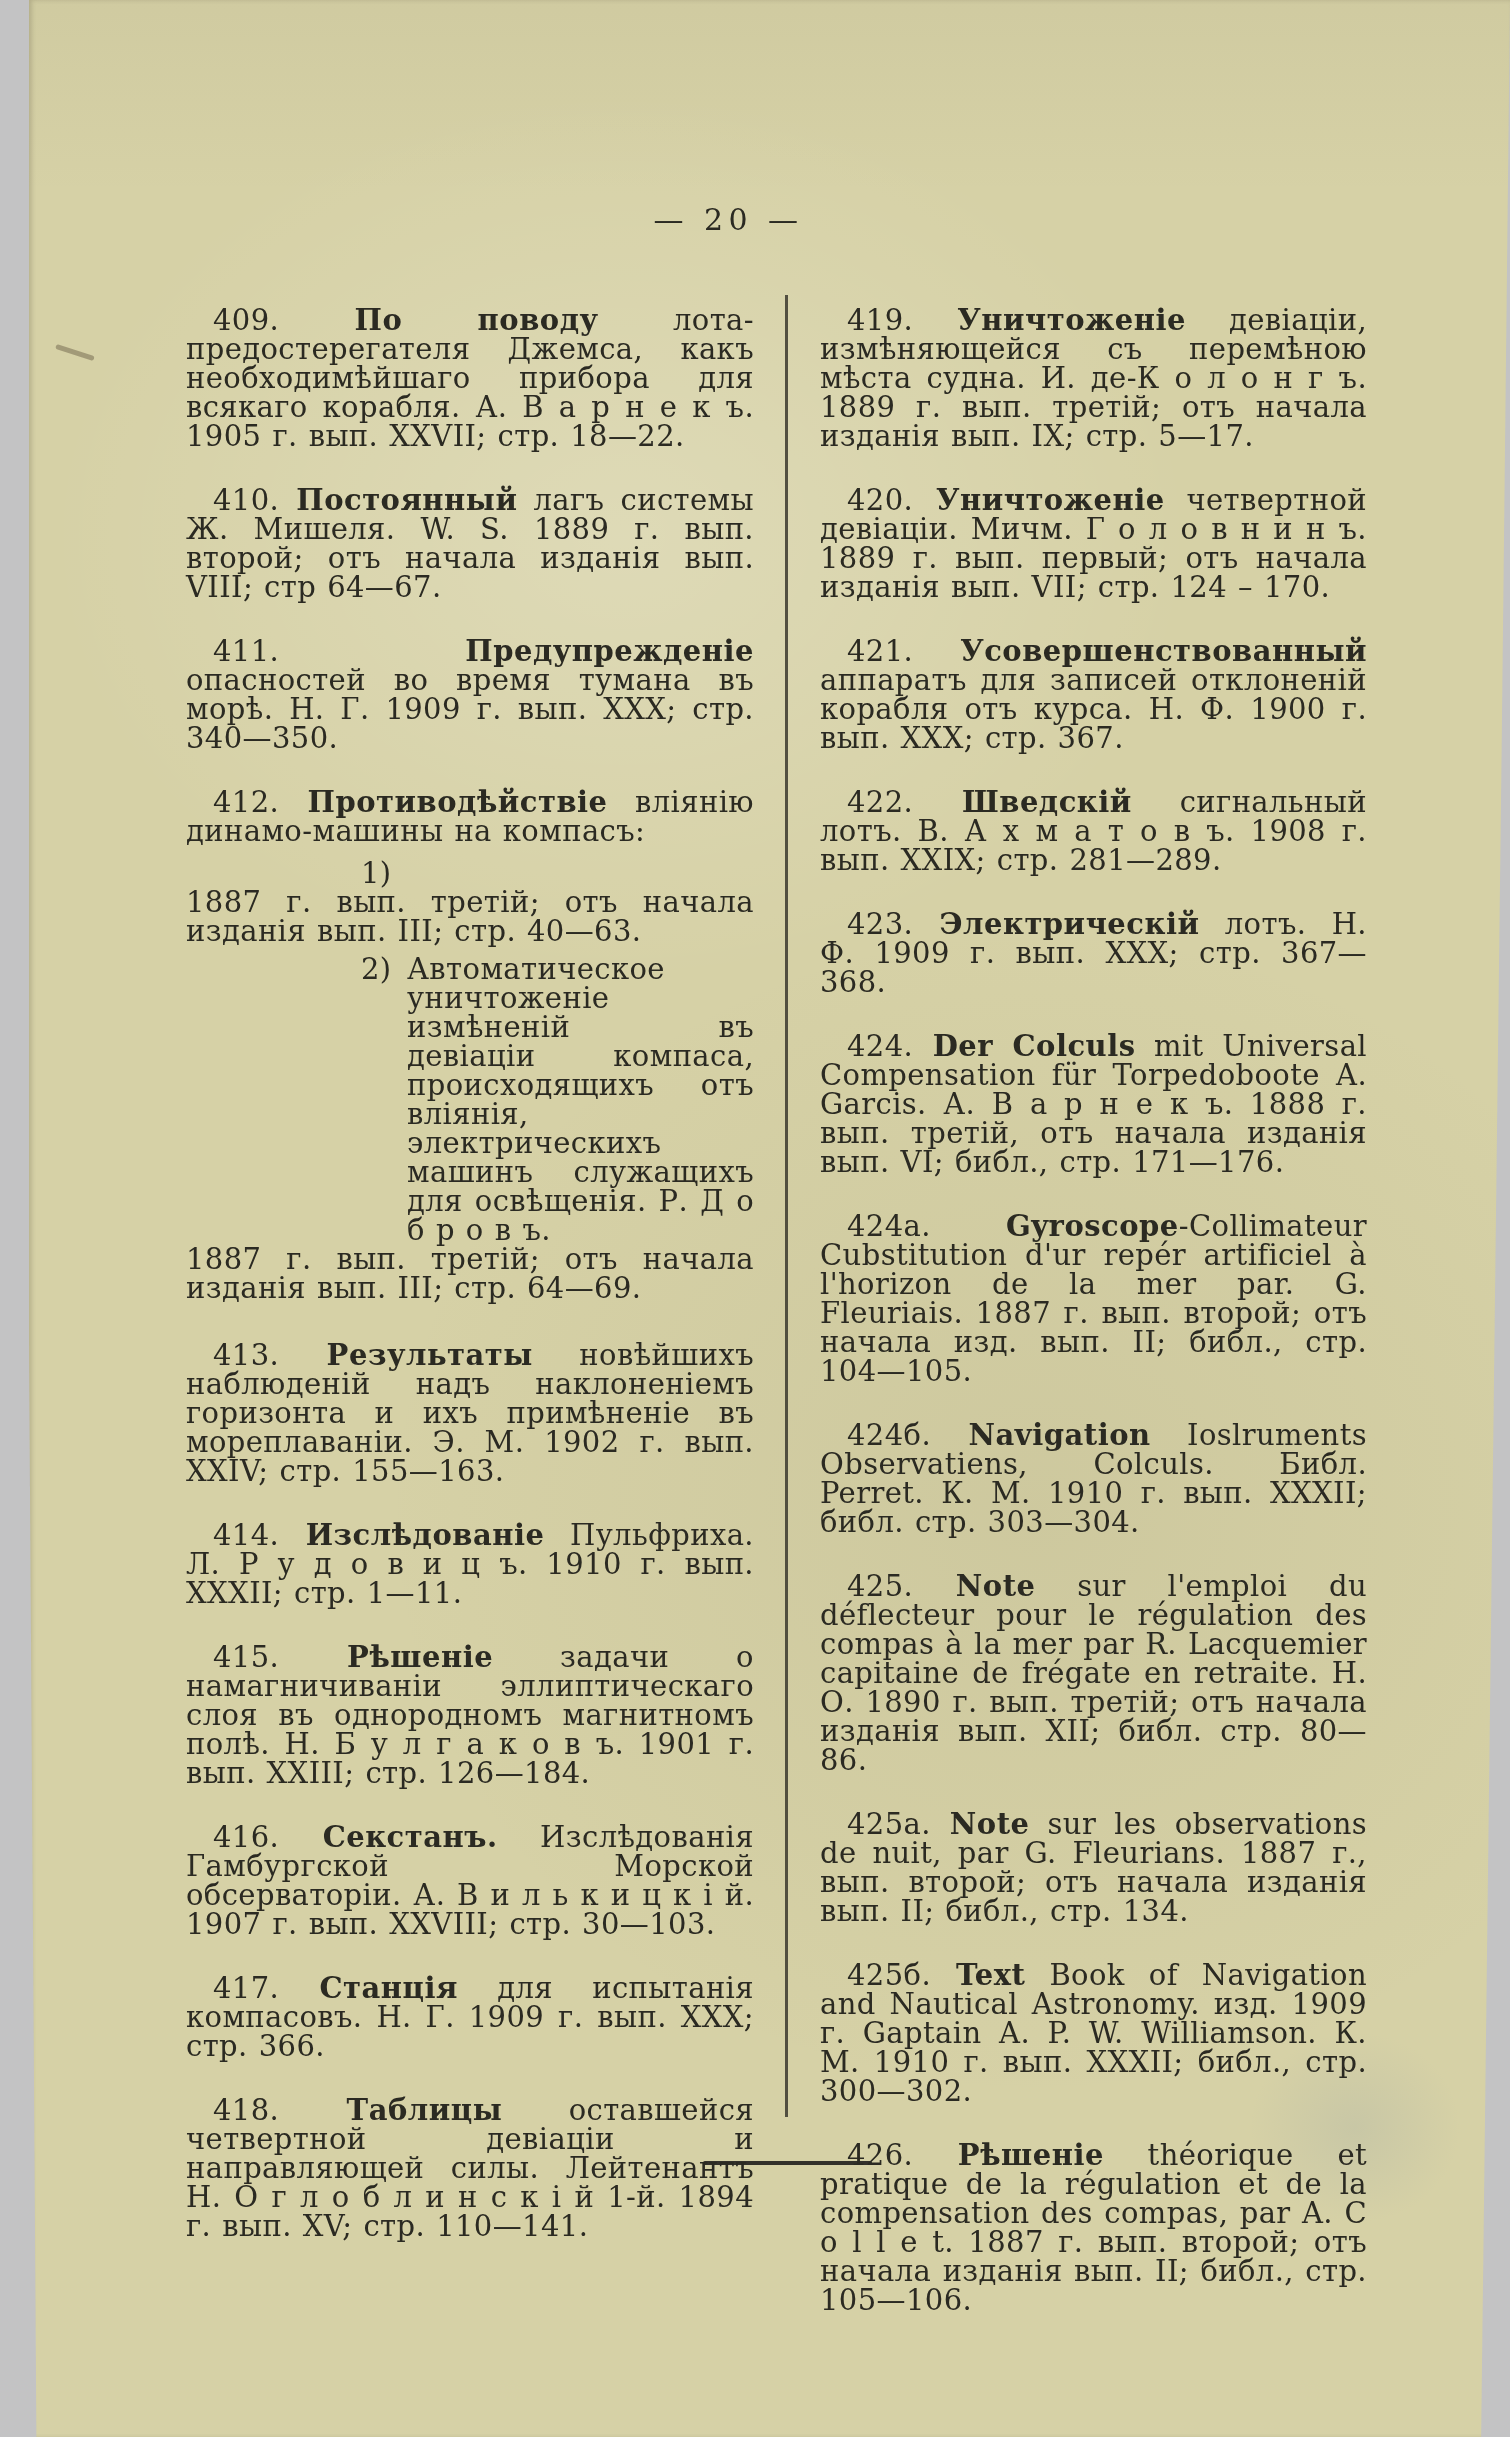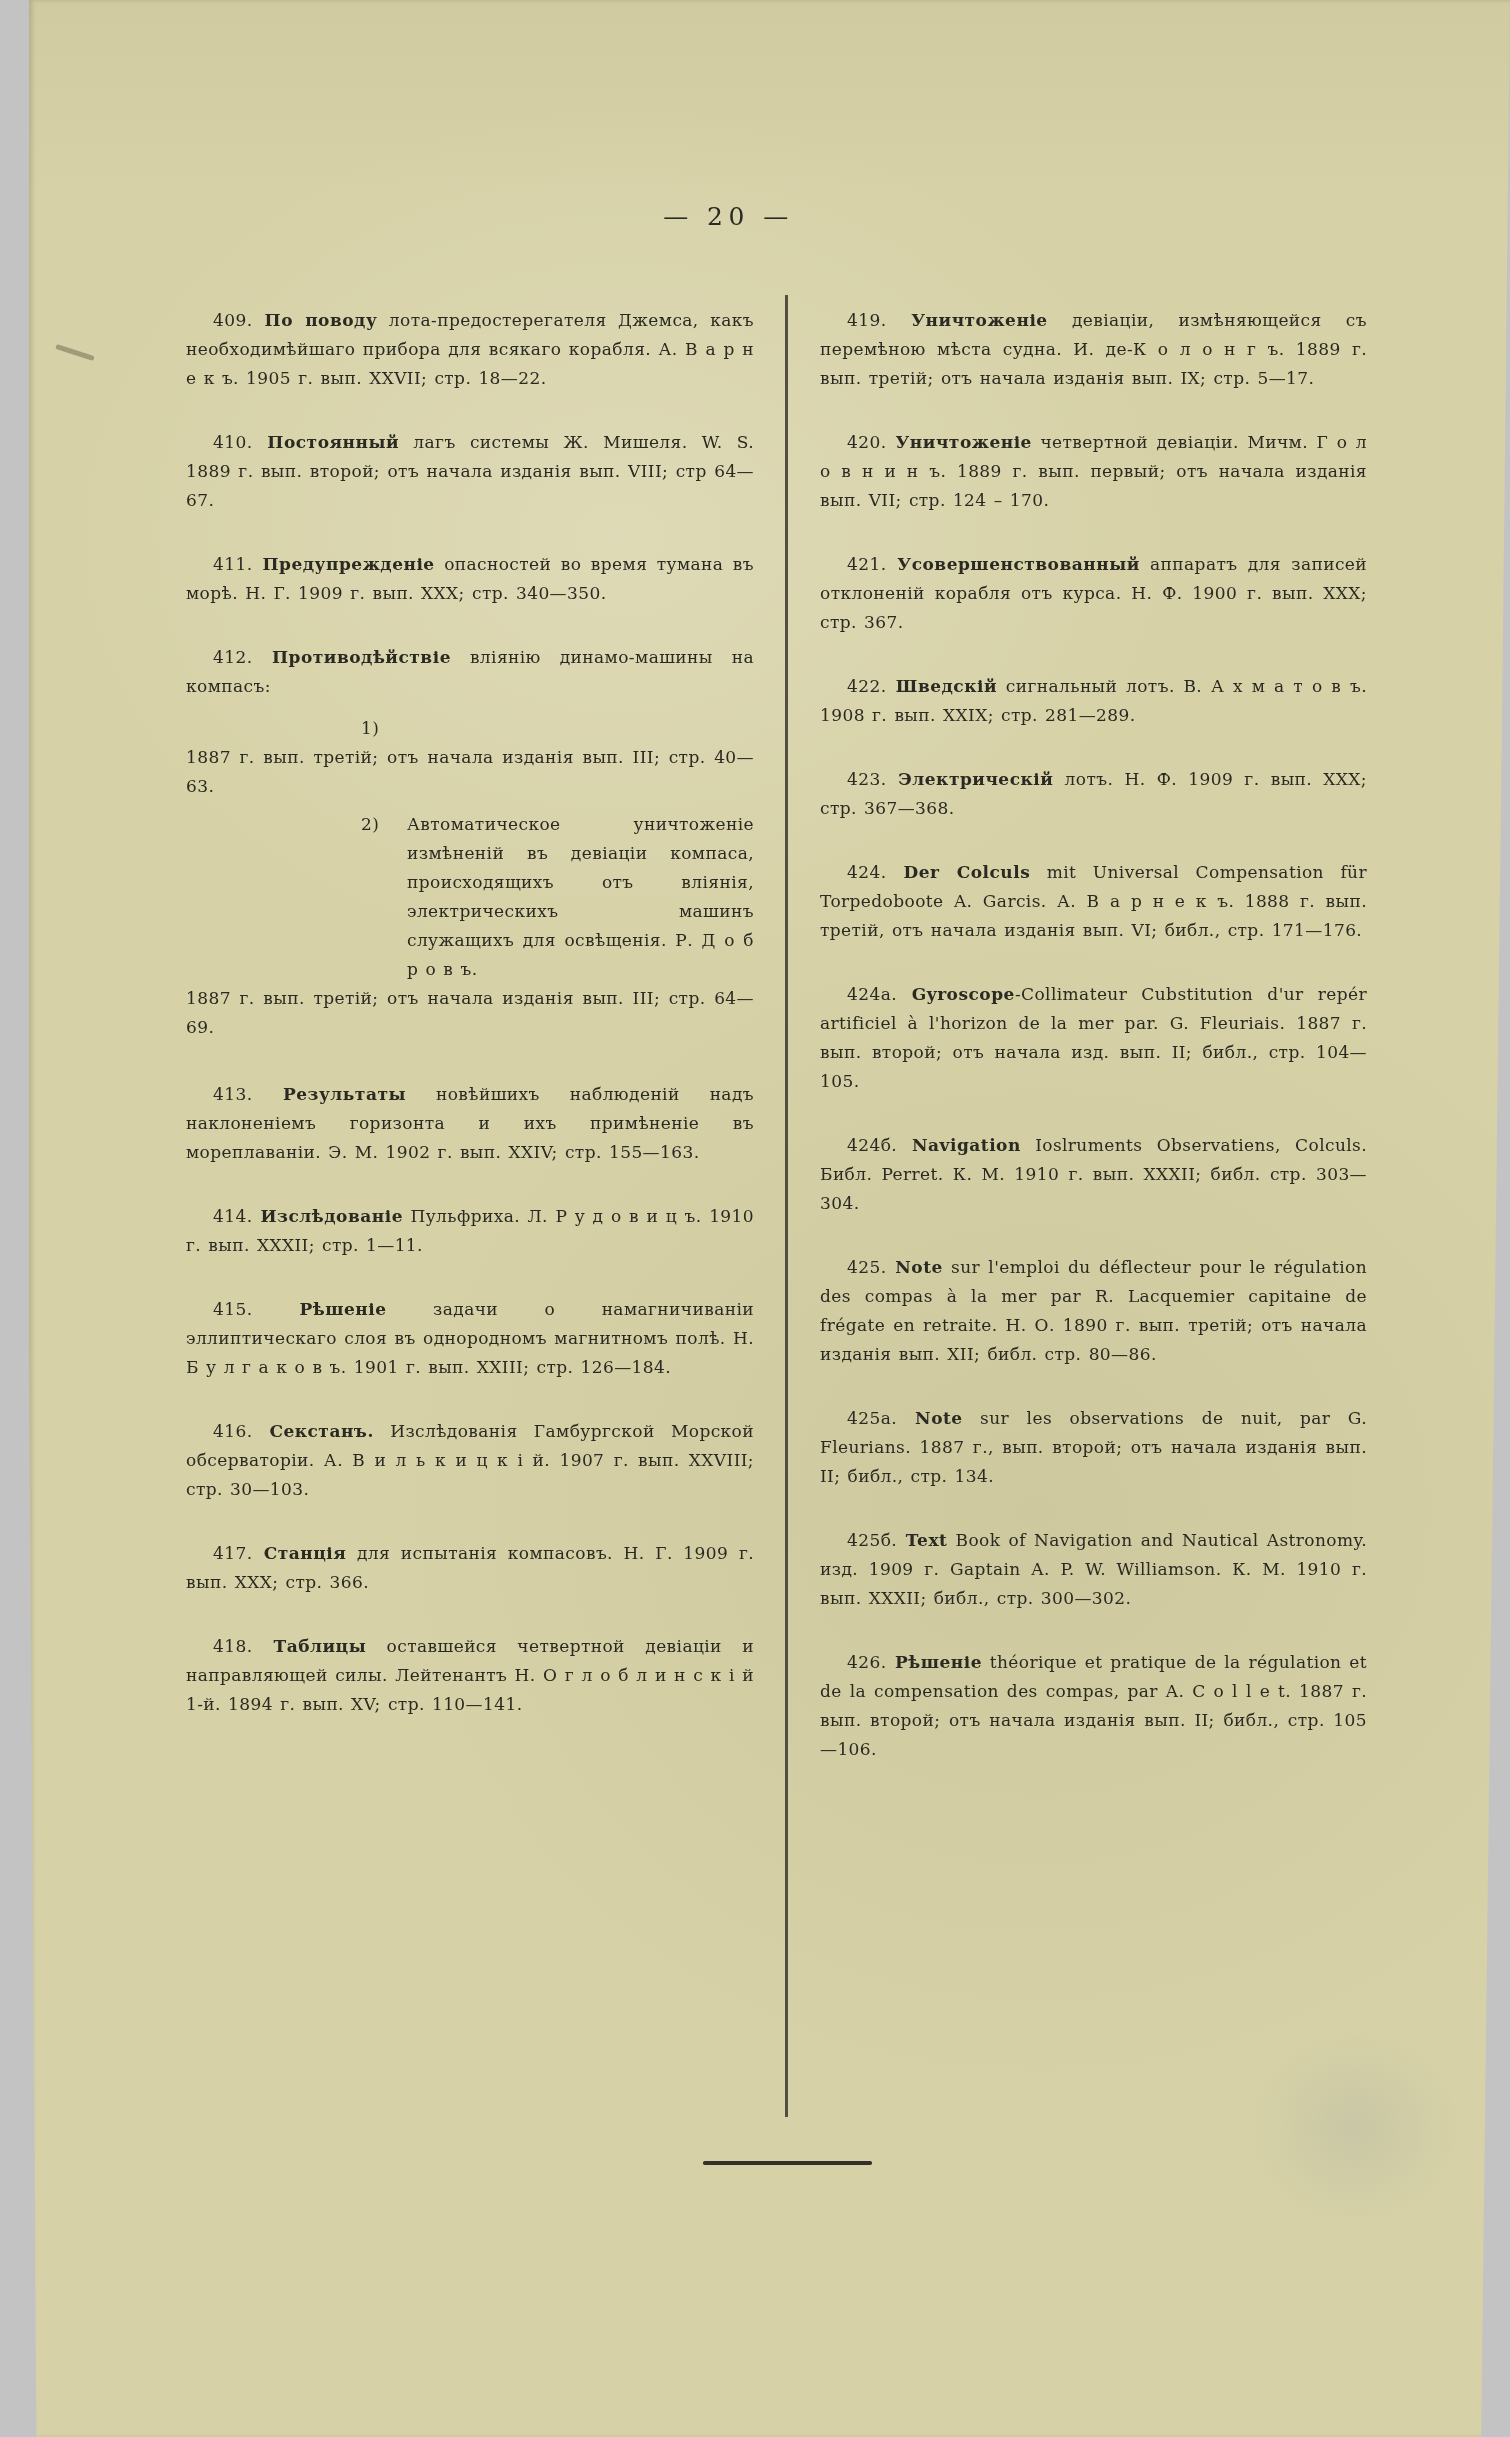--- a/index.html
+++ b/index.html
@@ -17,26 +17,26 @@
       radial-gradient(ellipse 820px 638px at 40% 22%, rgba(255,255,250,0.20), rgba(255,255,250,0) 70%),
       radial-gradient(ellipse 911px 820px at 68% 62%, rgba(118,112,78,0.09), rgba(118,112,78,0) 72%),
       linear-gradient(180deg, rgba(90,85,60,0.05), rgba(90,85,60,0) 8%);
     clip-path: polygon(0 0, 100% 0, 99.45% 30%, 98.05% 100%, 0.5% 100%, 0 55%);
     box-shadow: inset 2.7px 0 4.6px rgba(80,75,55,.22);
     color:#2b2a22;
   }
   .pagenum{
     position:absolute;top:202px;left:0;width:1399px;
     text-align:center;
-    font-size:25px;letter-spacing:5.5px;
+    font-size:30px;letter-spacing:5.5px;
     color:#2b2a22;
   }
   .col{
     position:absolute;
-    font-size:17px;line-height:29px;
+    font-size:29px;line-height:29px;
     letter-spacing:0.4px;word-spacing:1.4px;
     text-align:justify;
   }
   #col-left{left:157px;top:306px;width:568px;}
   #col-right{left:791px;top:306px;width:547px;}
   .e{margin:0 0 35px 0;text-indent:27px;}
   .e .t{font-weight:bold;letter-spacing:0.5px;}
   .e .n{font-weight:normal;}
   .entry-block{margin:0 0 38px 0;}
   .entry-block .e.head{margin:0 0 12.8px 0;}

